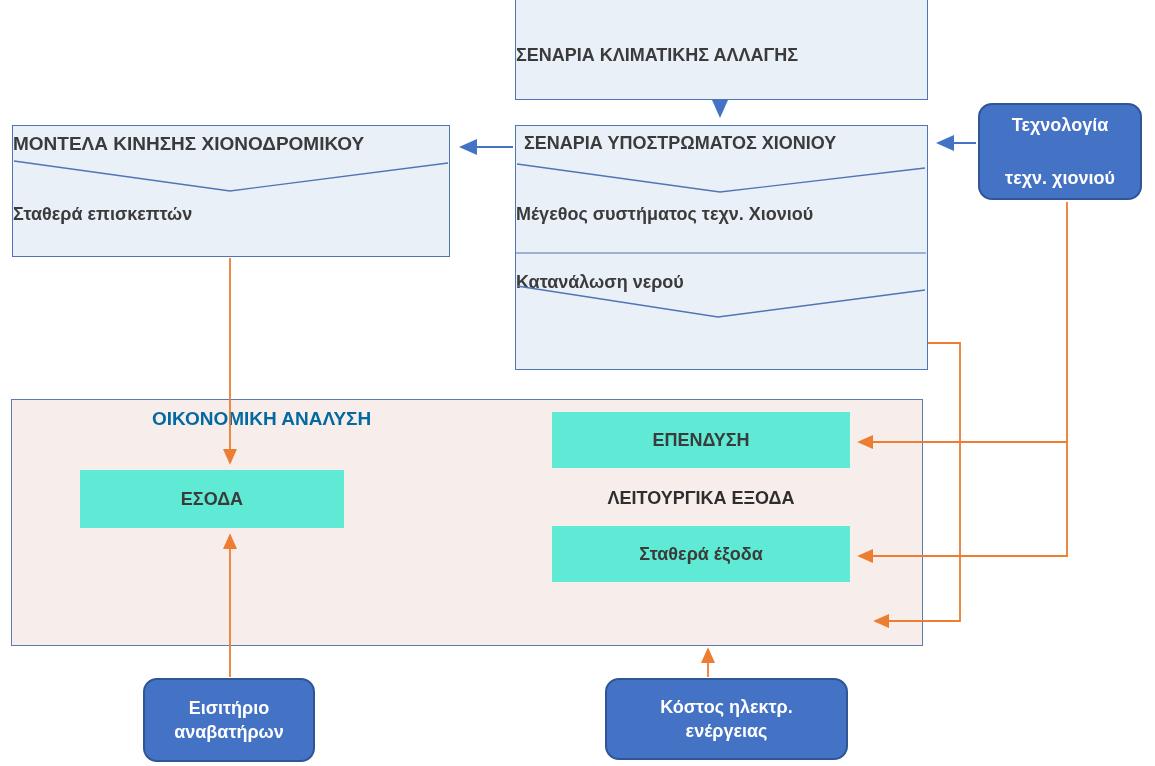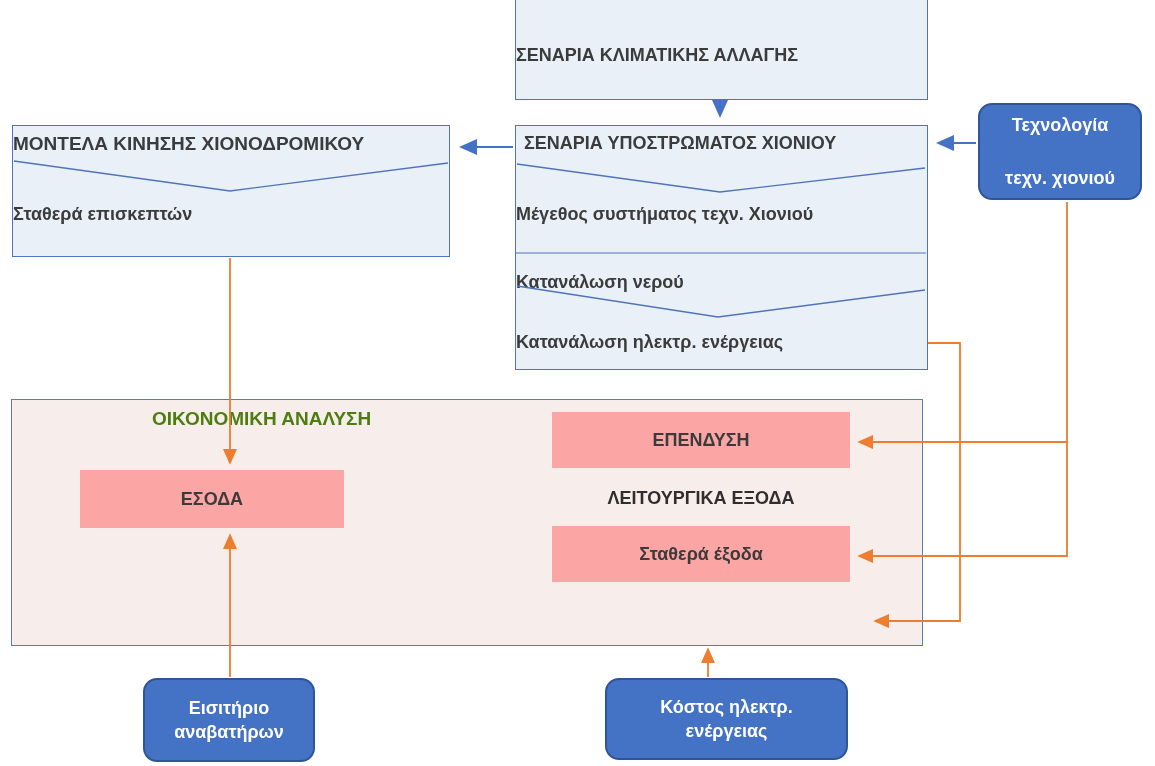--- a/index.html
+++ b/index.html
@@ -13,44 +13,43 @@
   .bluebox{
     background:#4472C4;border:2px solid #2F5597;border-radius:14px;
     display:flex;flex-direction:column;align-items:center;justify-content:center;
     color:#ffffff;font-weight:bold;font-size:18px;line-height:1.35;text-align:center;
   }
   .t{position:absolute;left:0;right:0;text-align:left;white-space:nowrap;
      font-weight:bold;color:#3B3B3B;}
   .hdr{font-size:18px;}
   .row{font-size:18px;}
   .bar{
-    position:absolute;background:#fca5a5;display:flex;align-items:center;justify-content:center;
+    position:absolute;background:#5eead4;display:flex;align-items:center;justify-content:center;
     font-weight:bold;font-size:18px;color:#3B3B3B;white-space:nowrap;box-sizing:border-box;
   }
   .plain-label{
     position:absolute;display:flex;align-items:center;justify-content:center;
     font-weight:bold;font-size:18px;color:#2E2E2E;white-space:nowrap;
   }
   .overlay{position:absolute;left:0;top:0;width:1155px;height:766px;pointer-events:none;}
-  .econ-title{font-size:19px;color:#4d7c0f;}
+  .econ-title{font-size:19px;color:#0369a1;}
 </style>
 </head>
 <body>
 
 <div class="stage">
 
   <div class="box light" style="left:515px;top:-2px;width:413px;height:102px;">
     <div class="t hdr" style="top:46px;">ΣΕΝΑΡΙΑ ΚΛΙΜΑΤΙΚΗΣ ΑΛΛΑΓΗΣ</div>
   </div>
 
   <div class="box light" style="left:515px;top:125px;width:413px;height:245px;">
     <div class="t hdr" style="top:7px;padding-left:8px;">ΣΕΝΑΡΙΑ ΥΠΟΣΤΡΩΜΑΤΟΣ ΧΙΟΝΙΟΥ</div>
     <div class="t row" style="top:78px;">Μέγεθος συστήματος τεχν. Χιονιού</div>
     <div class="t row" style="top:146px;">Κατανάλωση νερού</div>
-    <div class="t row" style="top:206px;">Κατανάλωση ηλεκτρ. ενέργειας</div>
   </div>
 
   <div class="box light" style="left:12px;top:125px;width:438px;height:132px;">
     <div class="t hdr" style="top:7px;font-size:19px;">ΜΟΝΤΕΛΑ ΚΙΝΗΣΗΣ ΧΙΟΝΟΔΡΟΜΙΚΟΥ</div>
     <div class="t row" style="top:78px;">Σταθερά επισκεπτών</div>
   </div>
 
   <div class="box bluebox" style="left:978px;top:103px;width:164px;height:97px;gap:29px;">
     <span>Τεχνολογία</span>
     <span>τεχν. χιονιού</span>

